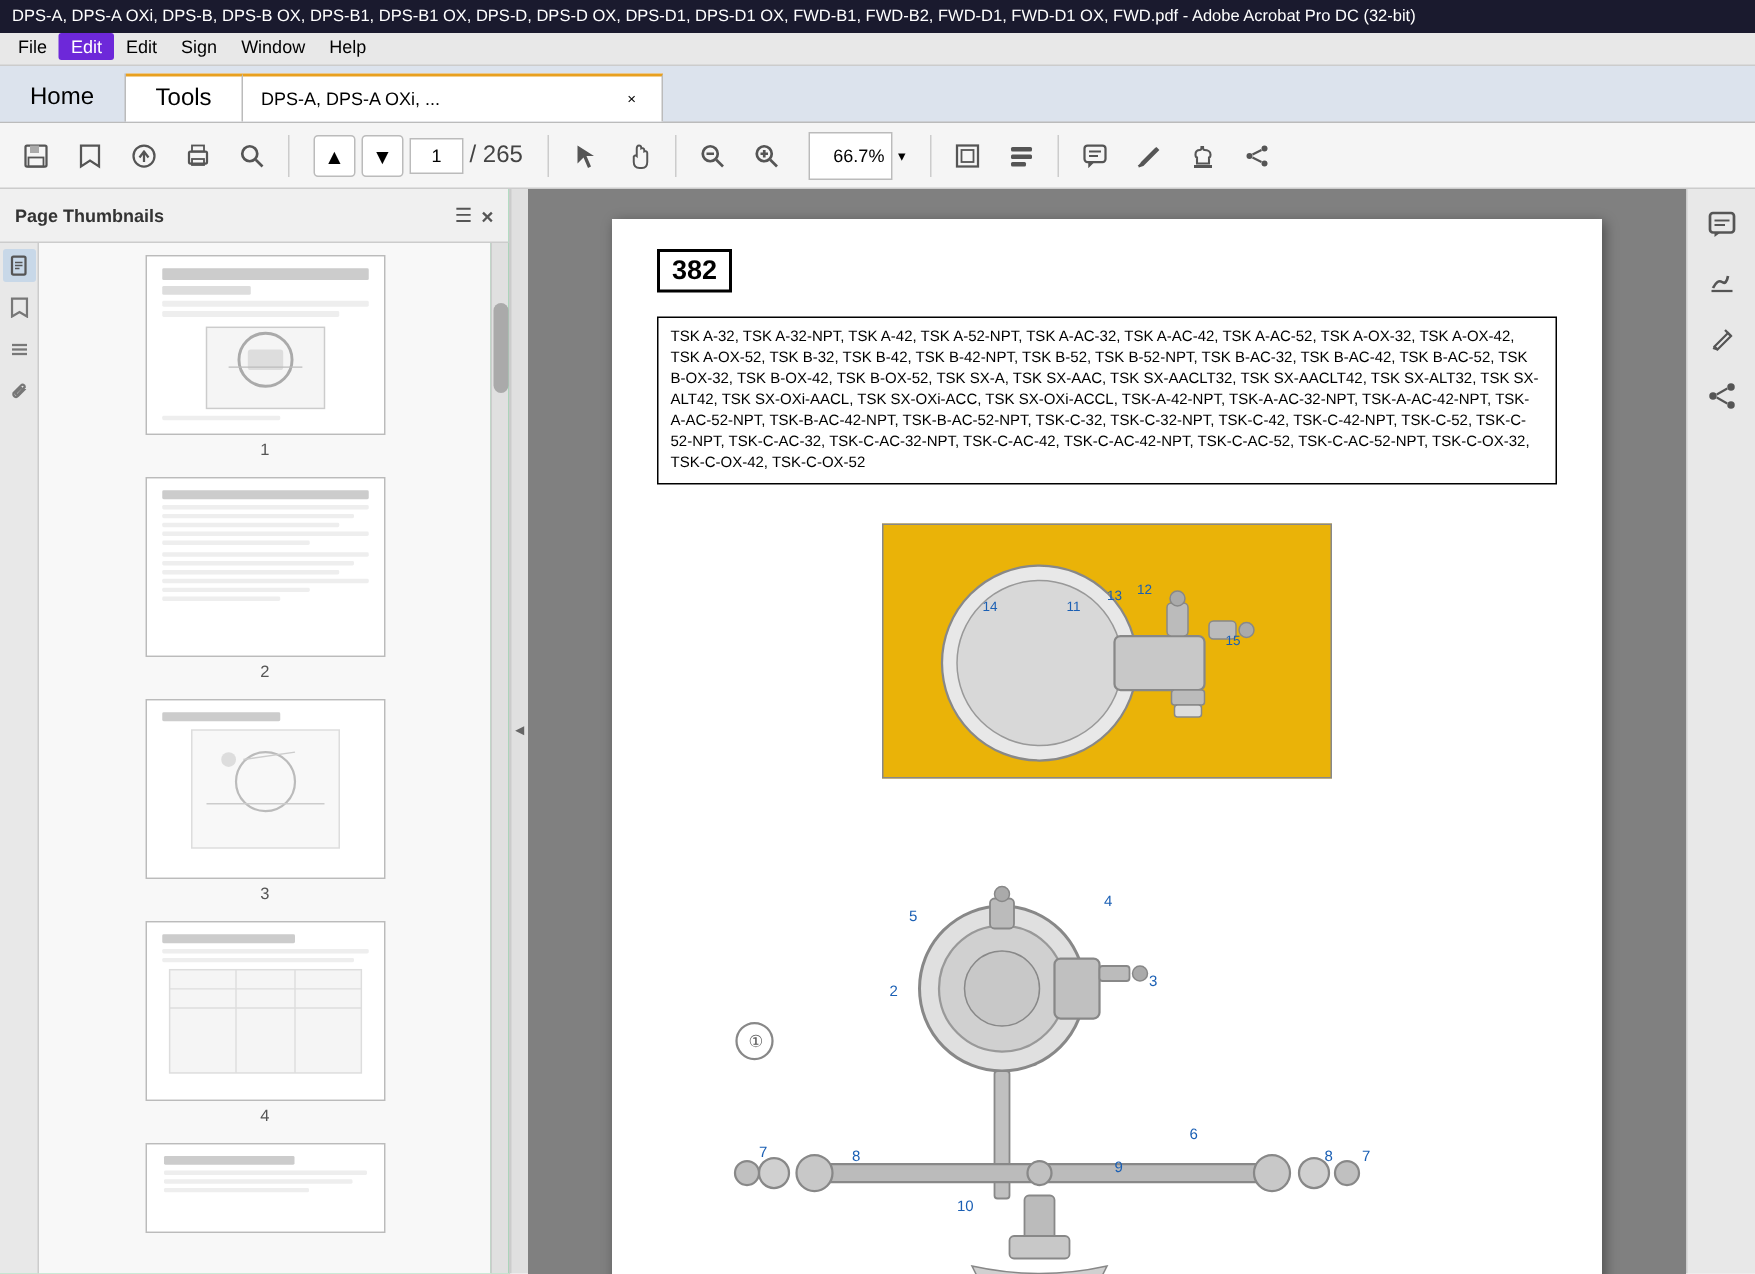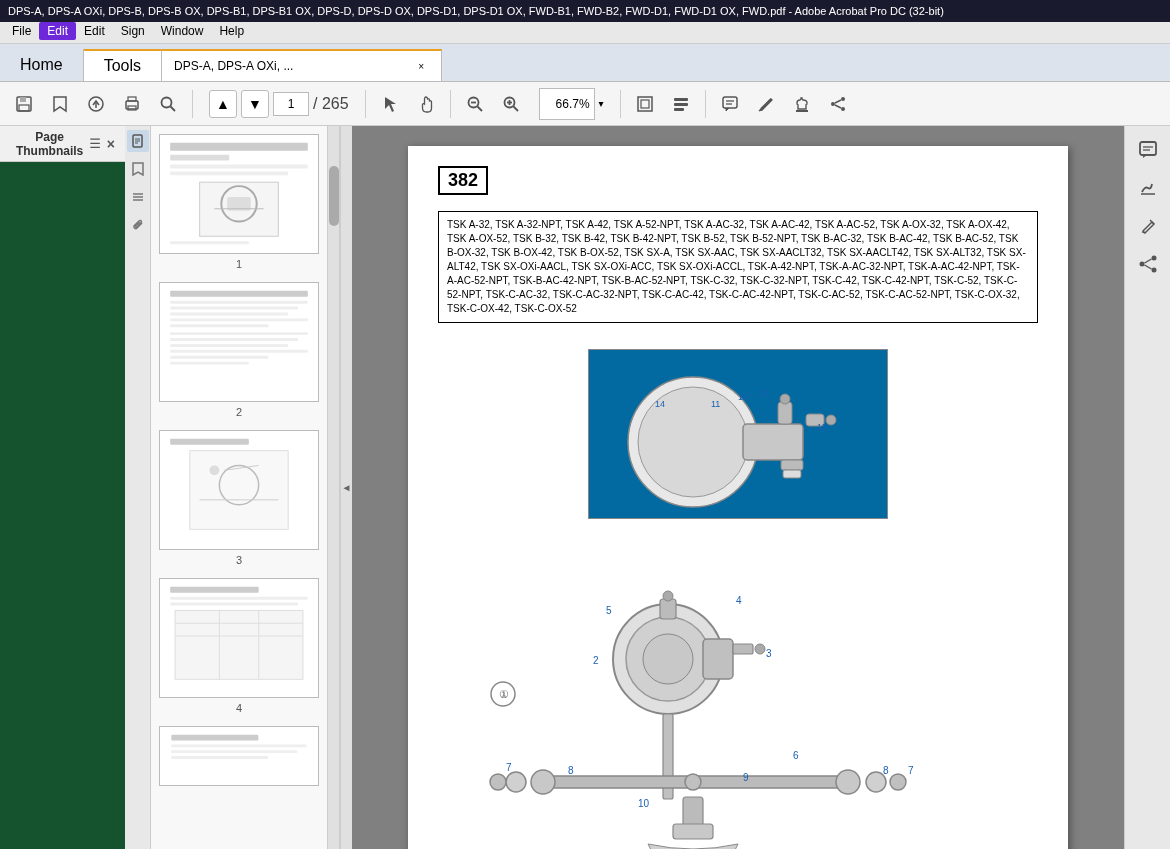--- a/index.html
+++ b/index.html
@@ -152,25 +152,24 @@
 
     
     #main {
       display: flex;
       height: calc(849px - 22px - 22px - 38px - 44px);
     }
 
     
     #left-panel {
       width: 340px;
-      background: #14532d;
+      background: #22c55e;
       border-right: 1px solid #ccc;
       display: flex;
-      flex-direction: row;
-      text-align: center;
+      flex-direction: column;
     }
     #panel-header {
       height: 36px;
       background: #f0f0f0;
       border-bottom: 1px solid #ccc;
       display: flex;
       align-items: center;
       padding: 0 10px;
       justify-content: space-between;
     }
@@ -639,21 +638,21 @@
 
       <div style="margin-bottom:8px;">
         <span class="page-num-box">382</span>
       </div>
 
       <div class="sku-table">
         <span>TSK A-32, TSK A-32-NPT, TSK A-42, TSK A-52-NPT, TSK A-AC-32, TSK A-AC-42, TSK A-AC-52, TSK A-OX-32, TSK A-OX-42, TSK A-OX-52, TSK B-32, TSK B-42, TSK B-42-NPT, TSK B-52, TSK B-52-NPT, TSK B-AC-32, TSK B-AC-42, TSK B-AC-52, TSK B-OX-32, TSK B-OX-42, TSK B-OX-52, TSK SX-A, TSK SX-AAC, TSK SX-AACLT32, TSK SX-AACLT42, TSK SX-ALT32, TSK SX-ALT42, TSK SX-OXi-AACL, TSK SX-OXi-ACC, TSK SX-OXi-ACCL, TSK-A-42-NPT, TSK-A-AC-32-NPT, TSK-A-AC-42-NPT, TSK-A-AC-52-NPT, TSK-B-AC-42-NPT, TSK-B-AC-52-NPT, TSK-C-32, TSK-C-32-NPT, TSK-C-42, TSK-C-42-NPT, TSK-C-52, TSK-C-52-NPT, TSK-C-AC-32, TSK-C-AC-32-NPT, TSK-C-AC-42, TSK-C-AC-42-NPT, TSK-C-AC-52, TSK-C-AC-52-NPT, TSK-C-OX-32, TSK-C-OX-42, TSK-C-OX-52</span>
       </div>
 
       <div style="display:flex; justify-content:center; margin-bottom:10px;">
-        <div class="diagram-box" style="width:300px; height:170px; background:#0369a1;">
+        <div class="diagram-box" style="width:300px; height:170px; background:#eab308;">
           <svg width="290" height="165" viewBox="0 0 290 165">
 
             <ellipse cx="100" cy="90" rx="65" ry="65" fill="#e8e8e8" stroke="#888" stroke-width="1.5"></ellipse>
             <ellipse cx="100" cy="90" rx="55" ry="55" fill="#d8d8d8" stroke="#999" stroke-width="1"></ellipse>
 
             <rect x="150" y="72" width="60" height="36" rx="4" fill="#c8c8c8" stroke="#888" stroke-width="1.5"></rect>
 
             <rect x="185" y="50" width="14" height="22" rx="3" fill="#bbb" stroke="#888" stroke-width="1"></rect>
             <circle cx="192" cy="47" r="5" fill="#aaa" stroke="#888" stroke-width="1"></circle>
 

